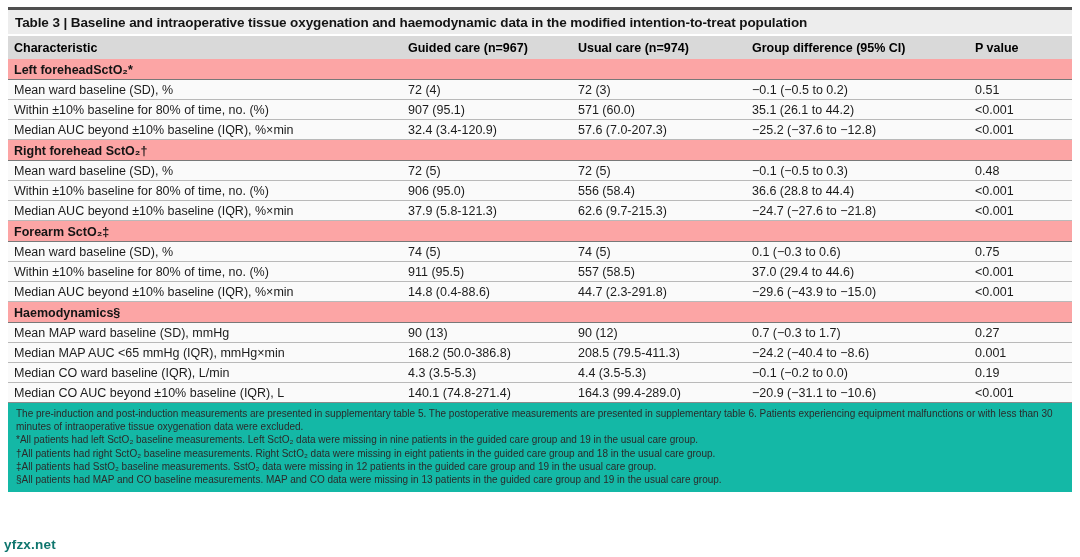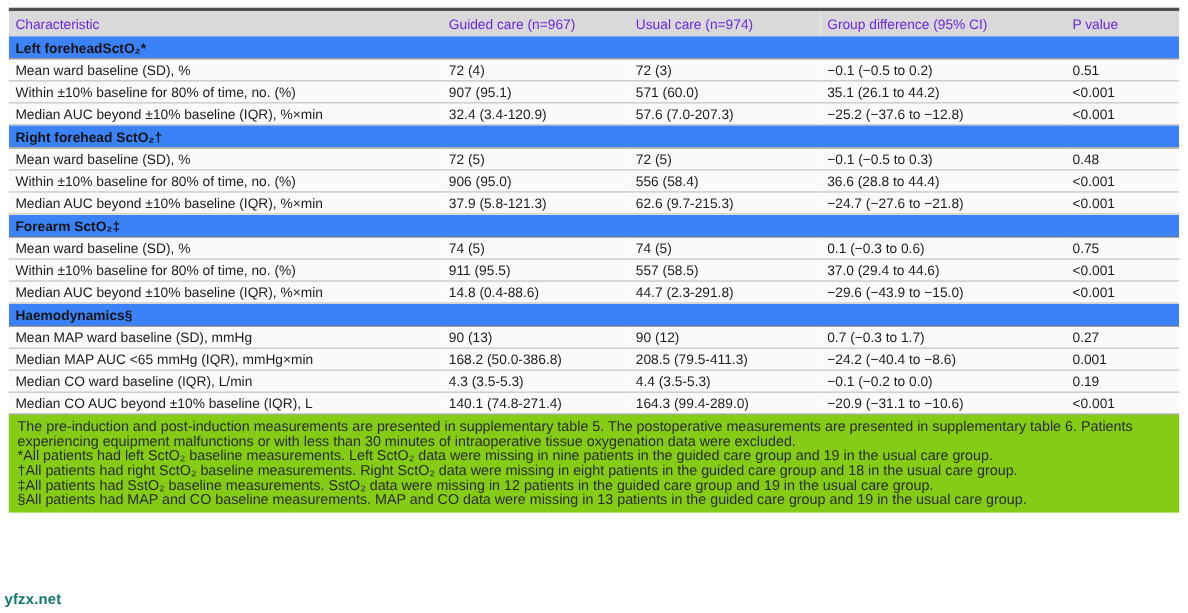--- a/index.html
+++ b/index.html
@@ -36,52 +36,52 @@
   }
   table.t3 col.c1 { width: 394px; }
   table.t3 col.c2 { width: 170px; }
   table.t3 col.c3 { width: 174px; }
   table.t3 col.c4 { width: 223px; }
   table.t3 col.c5 { width: 103px; }
 
   table.t3 thead th {
     background: #d9d9d9;
     text-align: left;
-    font-weight: normal;
+    font-weight: bold;
     font-size: 12.5px;
     padding: 5px 6px 4px 6px;
-    color: #6d28d9;
+    color: #000000;
     white-space: nowrap;
     overflow: hidden;
   }
 
   table.t3 td {
     padding: 3px 6px 2px 6px;
     white-space: nowrap;
     overflow: hidden;
     vertical-align: middle;
   }
 
   tr.section-row td {
     font-weight: bold;
-    background: #3b82f6;
+    background: #fca5a5;
     border-bottom: 1px solid #787878;
     color: #141414;
     padding-top: 4px;
   }
   tr.data-row td {
     background: #fafafa;
     border-bottom: 1px solid #b9b9b9;
     color: #1c1c1c;
   }
   tr.data-row:last-child td { border-bottom: 1px solid #8a8a8a; }
 
   .footnotes {
-    background: #84cc16;
-    font-size: 13px;
+    background: #14b8a6;
+    font-size: 10px;
     line-height: 13.2px;
     color: #2b2b2b;
     padding: 4px 8px 6px 8px;
   }
   .footnotes .fn { margin: 0; }
 
   .watermark {
     position: absolute;
     left: 4px; top: 537px;
     font-size: 13.5px;
@@ -89,20 +89,21 @@
     color: #0f766e;
     letter-spacing: 0.2px;
   }
 </style>
 </head>
 <body>
 
 <div class="page">
   <div class="tablewrap">
 
+    <div class="title-bar">Table 3 | Baseline and intraoperative tissue oxygenation and haemodynamic data in the modified intention-to-treat population</div>
 
     <table class="t3">
       <colgroup>
         <col class="c1">
           <col class="c2">
           <col class="c3">
           <col class="c4">
           <col class="c5">
       </colgroup>
       <thead>

